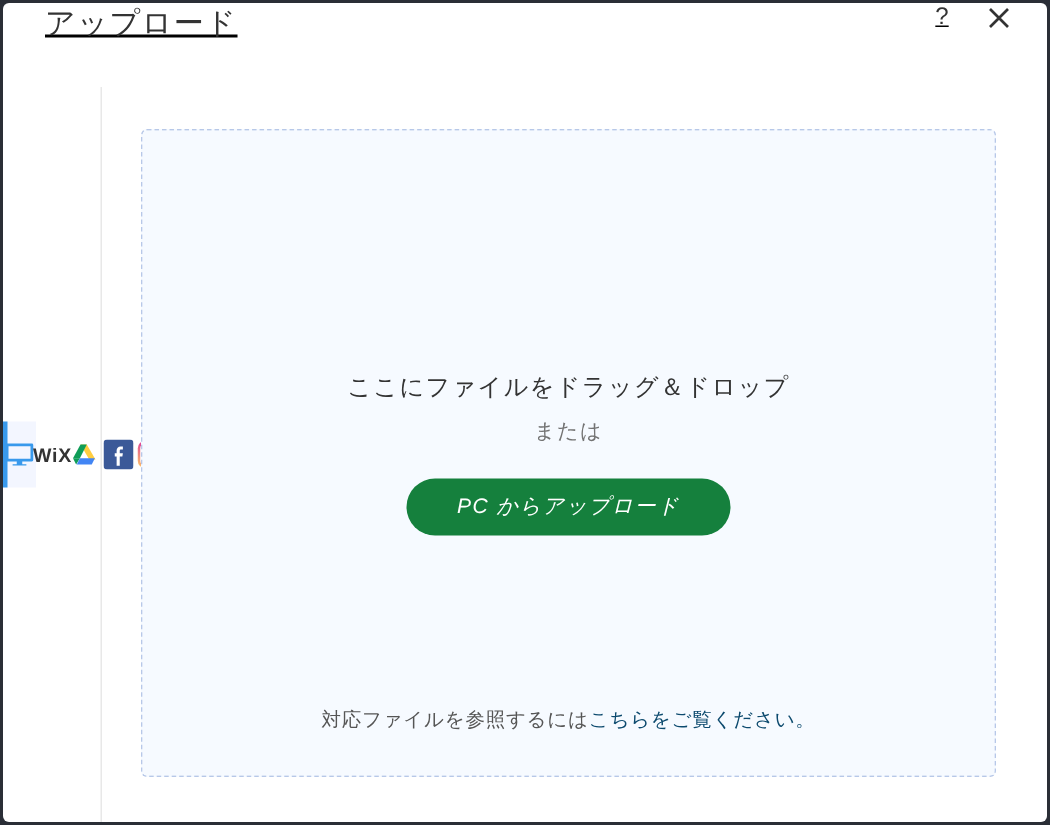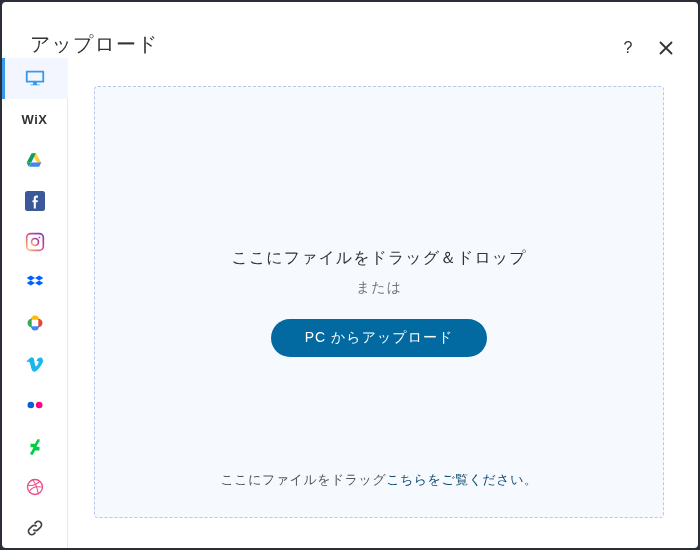--- a/index.html
+++ b/index.html
@@ -18,23 +18,24 @@
     height: 546px;
     background: #fff;
     border-radius: 4px;
     display: flex;
     flex-direction: column;
     overflow: hidden;
   }
   .modal-header {
     height: 56px;
     display: flex;
-    align-items: flex-end;
+    align-items: flex-start;
     justify-content: space-between;
-    padding: 11px 22px 0 28px;
+    padding: 0 22px 0 28px;
+    text-decoration: underline;
   }
   .modal-title {
     font-size: 20px;
     font-weight: 500;
     color: #333;
     letter-spacing: 1px;
   }
   .header-actions {
     display: flex;
     align-items: center;
@@ -54,21 +55,20 @@
   .close-btn svg { width: 14px; height: 14px; }
   .modal-body {
     flex: 1;
     display: flex;
     min-height: 0;
   }
   .sidebar {
     width: 66px;
     border-right: 1px solid #e8e8e8;
     display: flex;
-    flex-direction: column;
     align-items: center;
     padding-top: 0;
   }
   .sidebar-item {
     width: 66px;
     height: 44px;
     display: flex;
     align-items: center;
     justify-content: center;
     cursor: pointer;
@@ -108,28 +108,29 @@
     letter-spacing: 1px;
   }
   .or-text {
     font-size: 14px;
     color: #737373;
     margin-top: 10px;
     letter-spacing: 1px;
   }
   .upload-btn {
     margin-top: 22px;
-    background: #0369a1;
+    background: #15803d;
     color: #fff;
     border: none;
     border-radius: 20px;
     padding: 10px 34px;
     font-size: 14px;
     letter-spacing: 1px;
     cursor: pointer;
+    font-style: italic;
   }
   .footer-text {
     position: absolute;
     bottom: 28px;
     font-size: 13px;
     color: #555;
     letter-spacing: 0.5px;
   }
   .footer-text .link {
     color: #0c4a6e;
@@ -268,18 +269,18 @@
       </div>
 
     </div>
 
     <div class="main">
       <div class="dropzone">
         <div class="drop-text">ここにファイルをドラッグ＆ドロップ</div>
         <div class="or-text">または</div>
         <button class="upload-btn">PC からアップロード</button>
         <div class="footer-text">
-          <span>ここにファイルをドラッグ</span><span class="link">こちらをご覧ください。</span>
+          <span>対応ファイルを参照するには</span><span class="link">こちらをご覧ください。</span>
         </div>
       </div>
     </div>
   </div>
 </div>
 
 </body></html>

